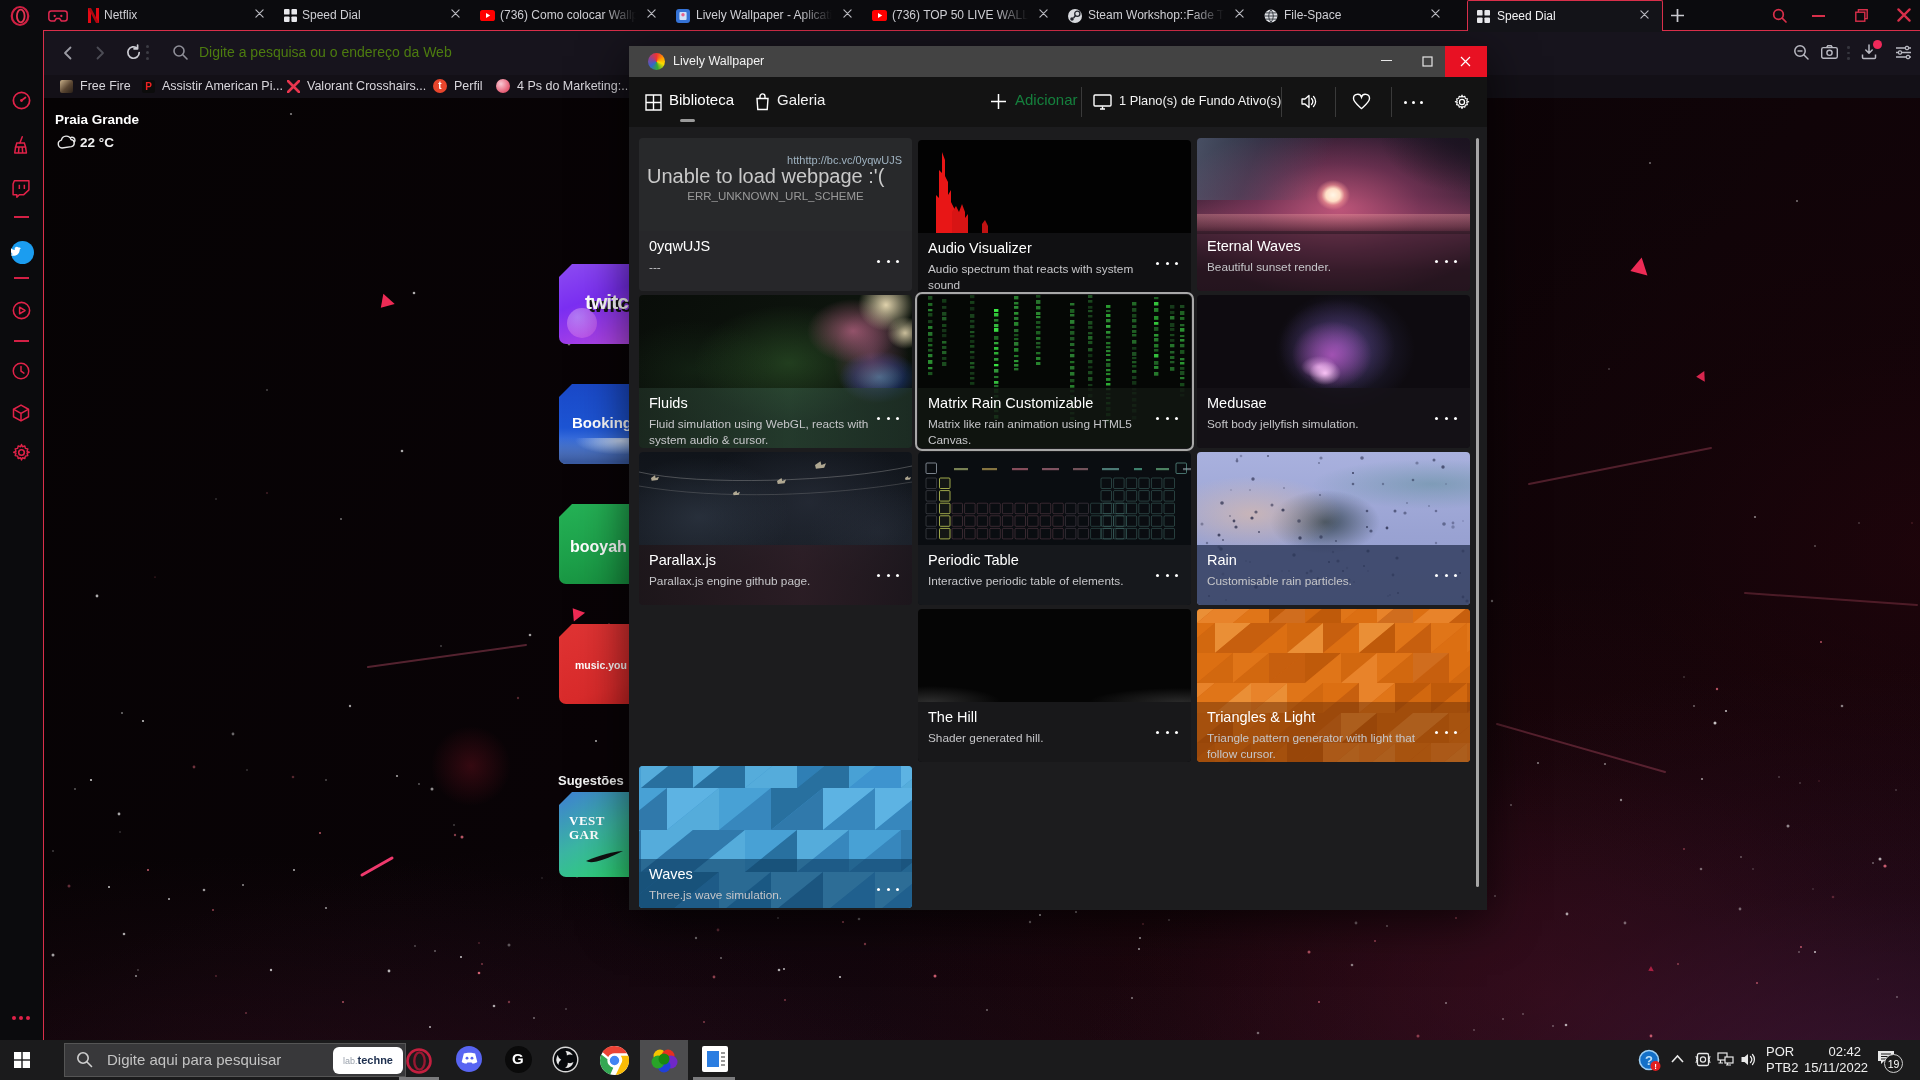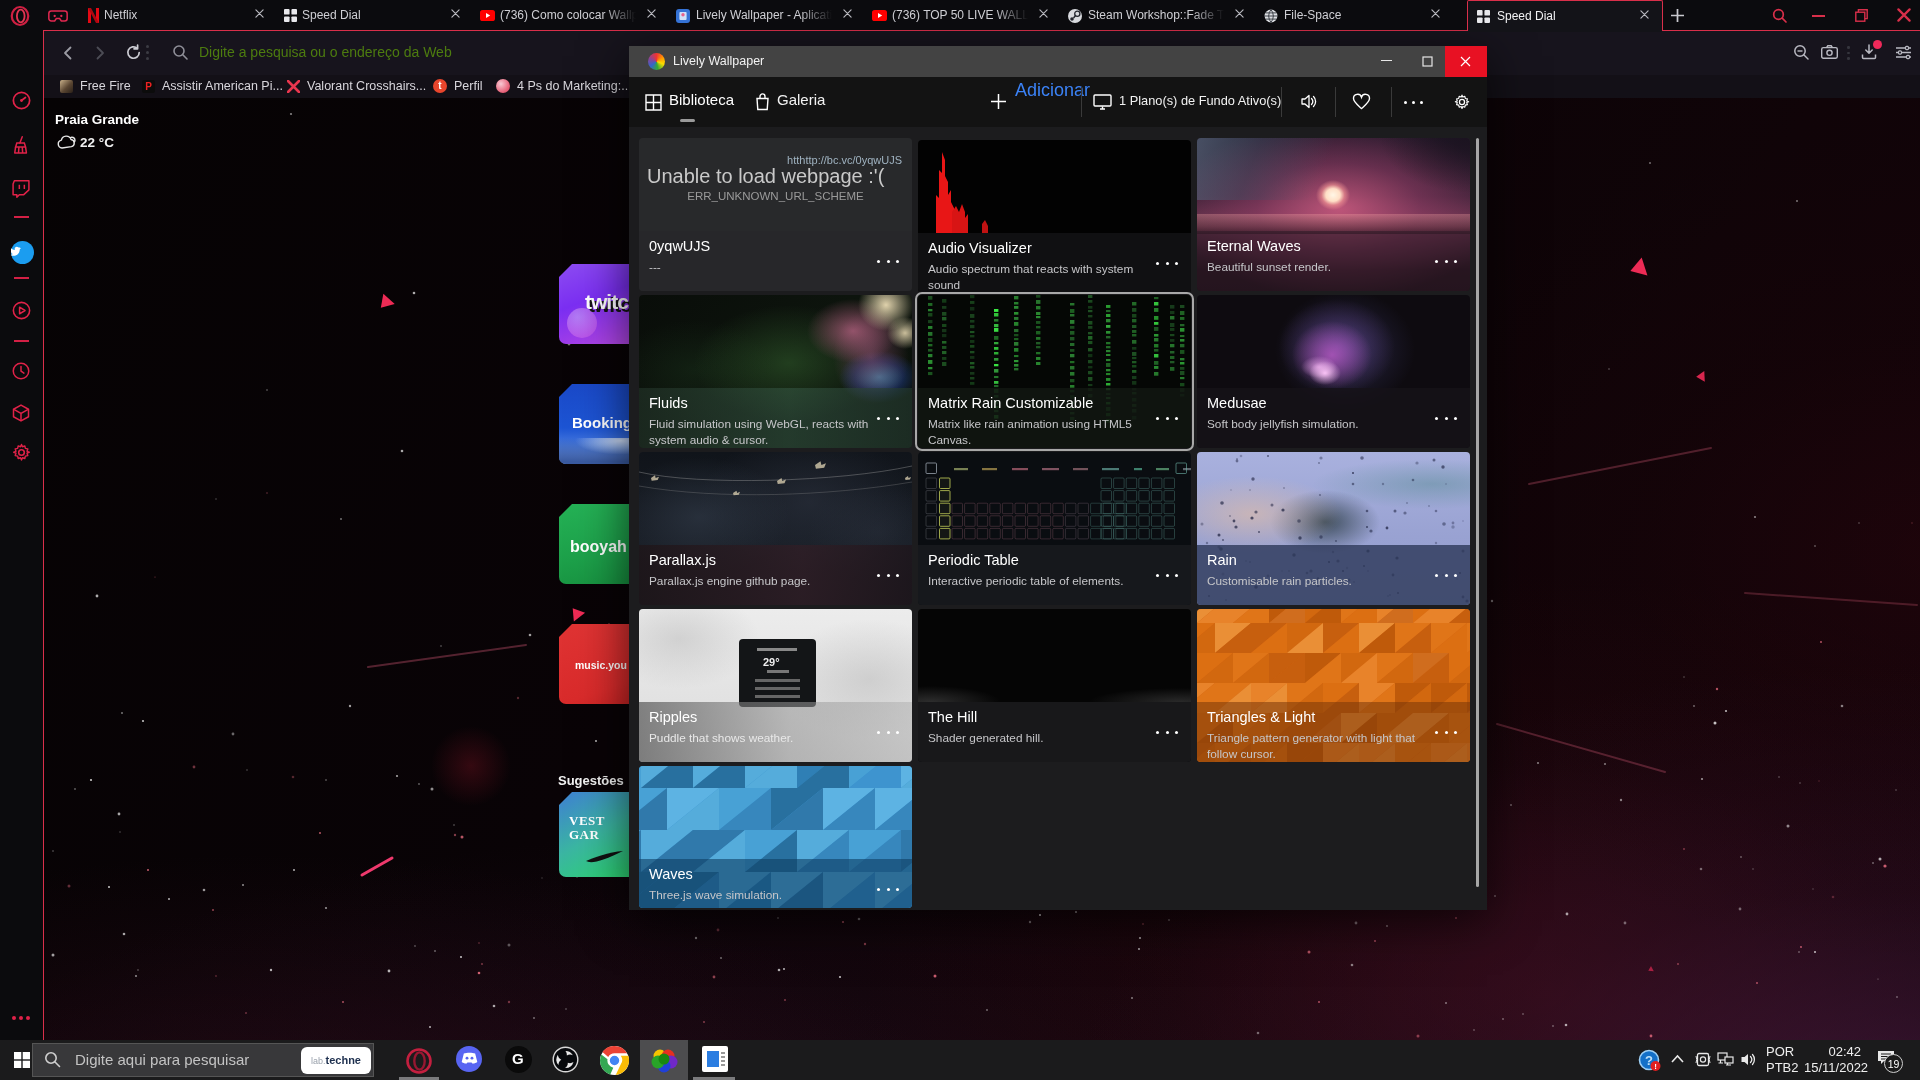--- a/index.html
+++ b/index.html
@@ -36,21 +36,21 @@
 .nsep {position:absolute;top:10px;width:1px;height:30px;background:#3a3a3a}
 .card {position:absolute;width:273px;border-radius:4px;overflow:hidden;background:#232325}
 .cov {position:absolute;left:0;top:93px;right:0;bottom:0}
 .ctitle {position:absolute;left:10px;top:100px;font-size:14.5px;color:#fff;font-weight:400}
 .cdesc {position:absolute;left:10px;top:122px;font-size:11.8px;line-height:15.5px;color:#c6c6c9}
 .cdots {position:absolute;right:13px;top:122px;display:flex;gap:6.5px}
 .cdots i {width:3px;height:3px;border-radius:50%}
 #lscroll {position:absolute;left:847px;top:92px;width:3px;height:749px;background:#a6a6a6;border-radius:2px}
 
 #taskbar {position:absolute;left:0;top:1040px;width:1920px;height:40px;background:#1b1b1c}
-#tsearch {position:absolute;left:32px;top:3px;width:342px;height:34px;background:#38383a;border:1px solid #555;position:absolute}
+#tsearch {position:absolute;left:64px;top:3px;width:342px;height:34px;background:#38383a;border:1px solid #555;position:absolute}
 #techne {position:absolute;left:268px;top:3px;width:70px;height:27px;background:#fff;border-radius:6px;font-size:11px;text-align:center;line-height:27px}
 .tapp {position:absolute;top:6px}
 .trun {position:absolute;top:37px;height:3px;background:#7a7a7c}
 </style></head>
 <body>
 <div id="stage">
   <div id="tabbar">
       <svg width="22" height="22" viewBox="0 0 24 24" style="position:absolute;left:9px;top:5px">
         <ellipse cx="12" cy="12" rx="9" ry="9.8" fill="none" stroke="#cf1f42" stroke-width="2.4"></ellipse>
         <ellipse cx="12.8" cy="12" rx="4.2" ry="7" fill="none" stroke="#e23552" stroke-width="2"></ellipse>
@@ -591,21 +591,21 @@
 <span style="position:absolute;left:40px;top:14px;font-size:15px;color:#fff">Biblioteca</span>
 <div style="position:absolute;left:51px;top:42px;width:15px;height:3px;border-radius:2px;background:#9a9a9a"></div>
 <svg style="position:absolute;left:126px;top:16px" width="15" height="18" viewBox="0 0 15 18">
  <path d="M2 5.5 H13 L12.2 16.5 H2.8 Z" fill="none" stroke="#fff" stroke-width="1.4"></path>
  <path d="M5 5 V3.4 A2.5 2.5 0 0 1 10 3.4 V5" fill="none" stroke="#fff" stroke-width="1.4"></path>
 </svg>
 <span style="position:absolute;left:148px;top:14px;font-size:15px;color:#f2f2f2">Galeria</span>
 <svg style="position:absolute;left:361px;top:16px" width="17" height="17" viewBox="0 0 17 17">
  <path d="M8.5 1 V16 M1 8.5 H16" stroke="#fff" stroke-width="1.5"></path>
 </svg>
-<span style="position:absolute;left:386px;top:3px;font-size:18px;color:#3b82f6">Adicionar</span>
+<span style="position:absolute;left:386px;top:14px;font-size:15px;color:#15803d">Adicionar</span>
 <div class="nsep" style="left:452px"></div>
 <svg style="position:absolute;left:464px;top:17px" width="19" height="16" viewBox="0 0 19 16">
  <rect x="1" y="1" width="17" height="11" rx="1" fill="none" stroke="#fff" stroke-width="1.4"></rect>
  <path d="M7 15 H12 M9.5 12.5 V15" stroke="#fff" stroke-width="1.4"></path>
 </svg>
 <span style="position:absolute;left:490px;top:16px;font-size:12.8px;color:#f2f2f2">1 Plano(s) de Fundo Ativo(s)</span>
 <div class="nsep" style="left:652px"></div>
 <svg style="position:absolute;left:671px;top:16px" width="17" height="17" viewBox="0 0 17 17">
  <path d="M2 6 H5 L9 2.5 V14.5 L5 11 H2 Z" fill="none" stroke="#fff" stroke-width="1.3" stroke-linejoin="round"></path>
  <path d="M11.5 5.5 A4.5 4.5 0 0 1 11.5 11.5 M13.5 3.5 A7 7 0 0 1 13.5 13.5" fill="none" stroke="#fff" stroke-width="1.3" stroke-linecap="round"></path>
@@ -1154,39 +1154,20 @@
           </svg>
           <div class="cov" style="background:rgba(48,58,92,.82)"></div>
           <div class="ctitle" style="">Rain</div>
           <div class="cdesc" style="">Customisable rain particles.</div>
           <div class="cdots">
             <i style="background:#fff"></i>
             <i style="background:#fff"></i>
             <i style="background:#fff"></i>
           </div>
         </div>
-        <div class="card" style="left:10px;top:482px;height:153px;">
-          <div style="position:absolute;inset:0;background:radial-gradient(80px 50px at 40px 30px, rgba(190,190,190,.55) 0%, rgba(190,190,190,0) 100%),radial-gradient(90px 60px at 230px 70px, rgba(185,185,185,.5) 0%, rgba(185,185,185,0) 100%),linear-gradient(180deg, #ececec 0%, #e2e2e2 60%, #d6d6d6 100%)"></div>
-          <div style="position:absolute;left:100px;top:30px;width:77px;height:68px;border-radius:4px;background:#131517">
-            <div style="position:absolute;left:18px;top:9px;width:40px;height:3px;background:#888"></div>
-            <div style="position:absolute;left:24px;top:17px;color:#eee;font:700 11px 'Liberation Sans',sans-serif">29°</div>
-            <div style="position:absolute;left:28px;top:31px;width:22px;height:2.5px;background:#777"></div>
-            <div style="position:absolute;left:16px;top:40px;width:45px;height:2.5px;background:#666"></div>
-            <div style="position:absolute;left:16px;top:48px;width:45px;height:2.5px;background:#666"></div>
-            <div style="position:absolute;left:16px;top:56px;width:45px;height:2.5px;background:#666"></div>
-          </div>
-          <div class="cov" style="background:linear-gradient(90deg, rgba(90,90,90,.72), rgba(150,150,150,.55) 55%, rgba(175,175,175,.5))"></div>
-          <div class="ctitle" style="">Ripples</div>
-          <div class="cdesc" style="color:#e8e8e8">Puddle that shows weather.</div>
-          <div class="cdots">
-            <i style="background:#fff"></i>
-            <i style="background:#fff"></i>
-            <i style="background:#fff"></i>
-          </div>
-        </div>
         <div class="card" style="left:568px;top:482px;height:153px;">
           <svg width="273" height="153" viewBox="0 0 273 153" style="position:absolute;left:0;top:0;background:#d06514">
             <polygon points="-36,-16 0,-16 -36,14" fill="#d06d1e"></polygon>
             <polygon points="0,-16 0,14 -36,14" fill="#bf5a0a"></polygon>
             <polygon points="0,-16 36,-16 0,14" fill="#ea8f36"></polygon>
             <polygon points="36,-16 36,14 0,14" fill="#e8832a"></polygon>
             <polygon points="36,-16 72,-16 36,14" fill="#e8832a"></polygon>
             <polygon points="72,-16 72,14 36,14" fill="#e07518"></polygon>
             <polygon points="72,-16 108,-16 72,14" fill="#bf5a0a"></polygon>
             <polygon points="108,-16 108,14 72,14" fill="#d06d1e"></polygon>

